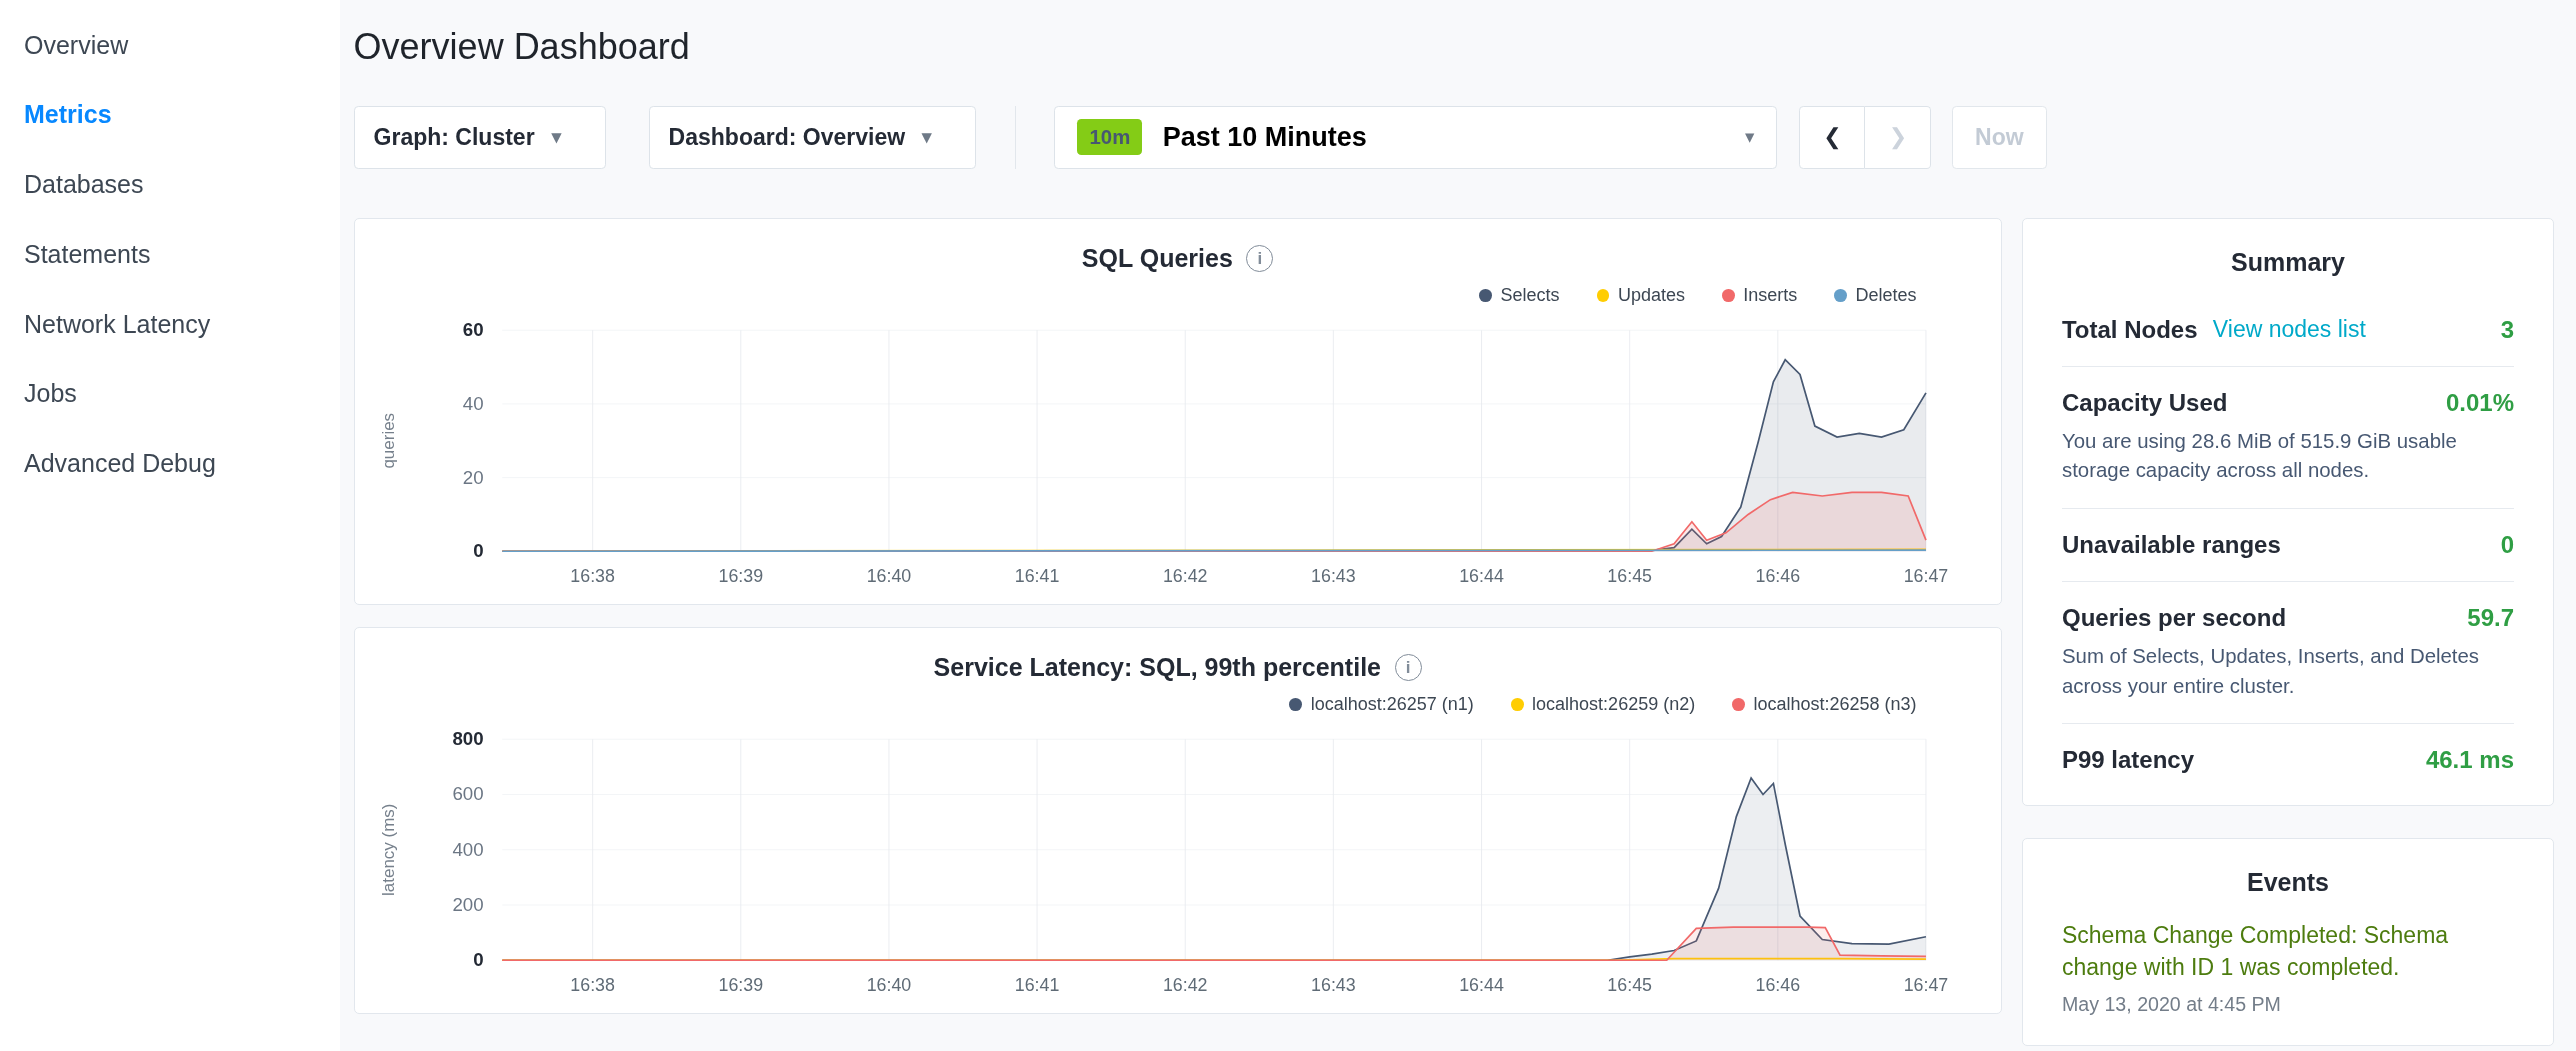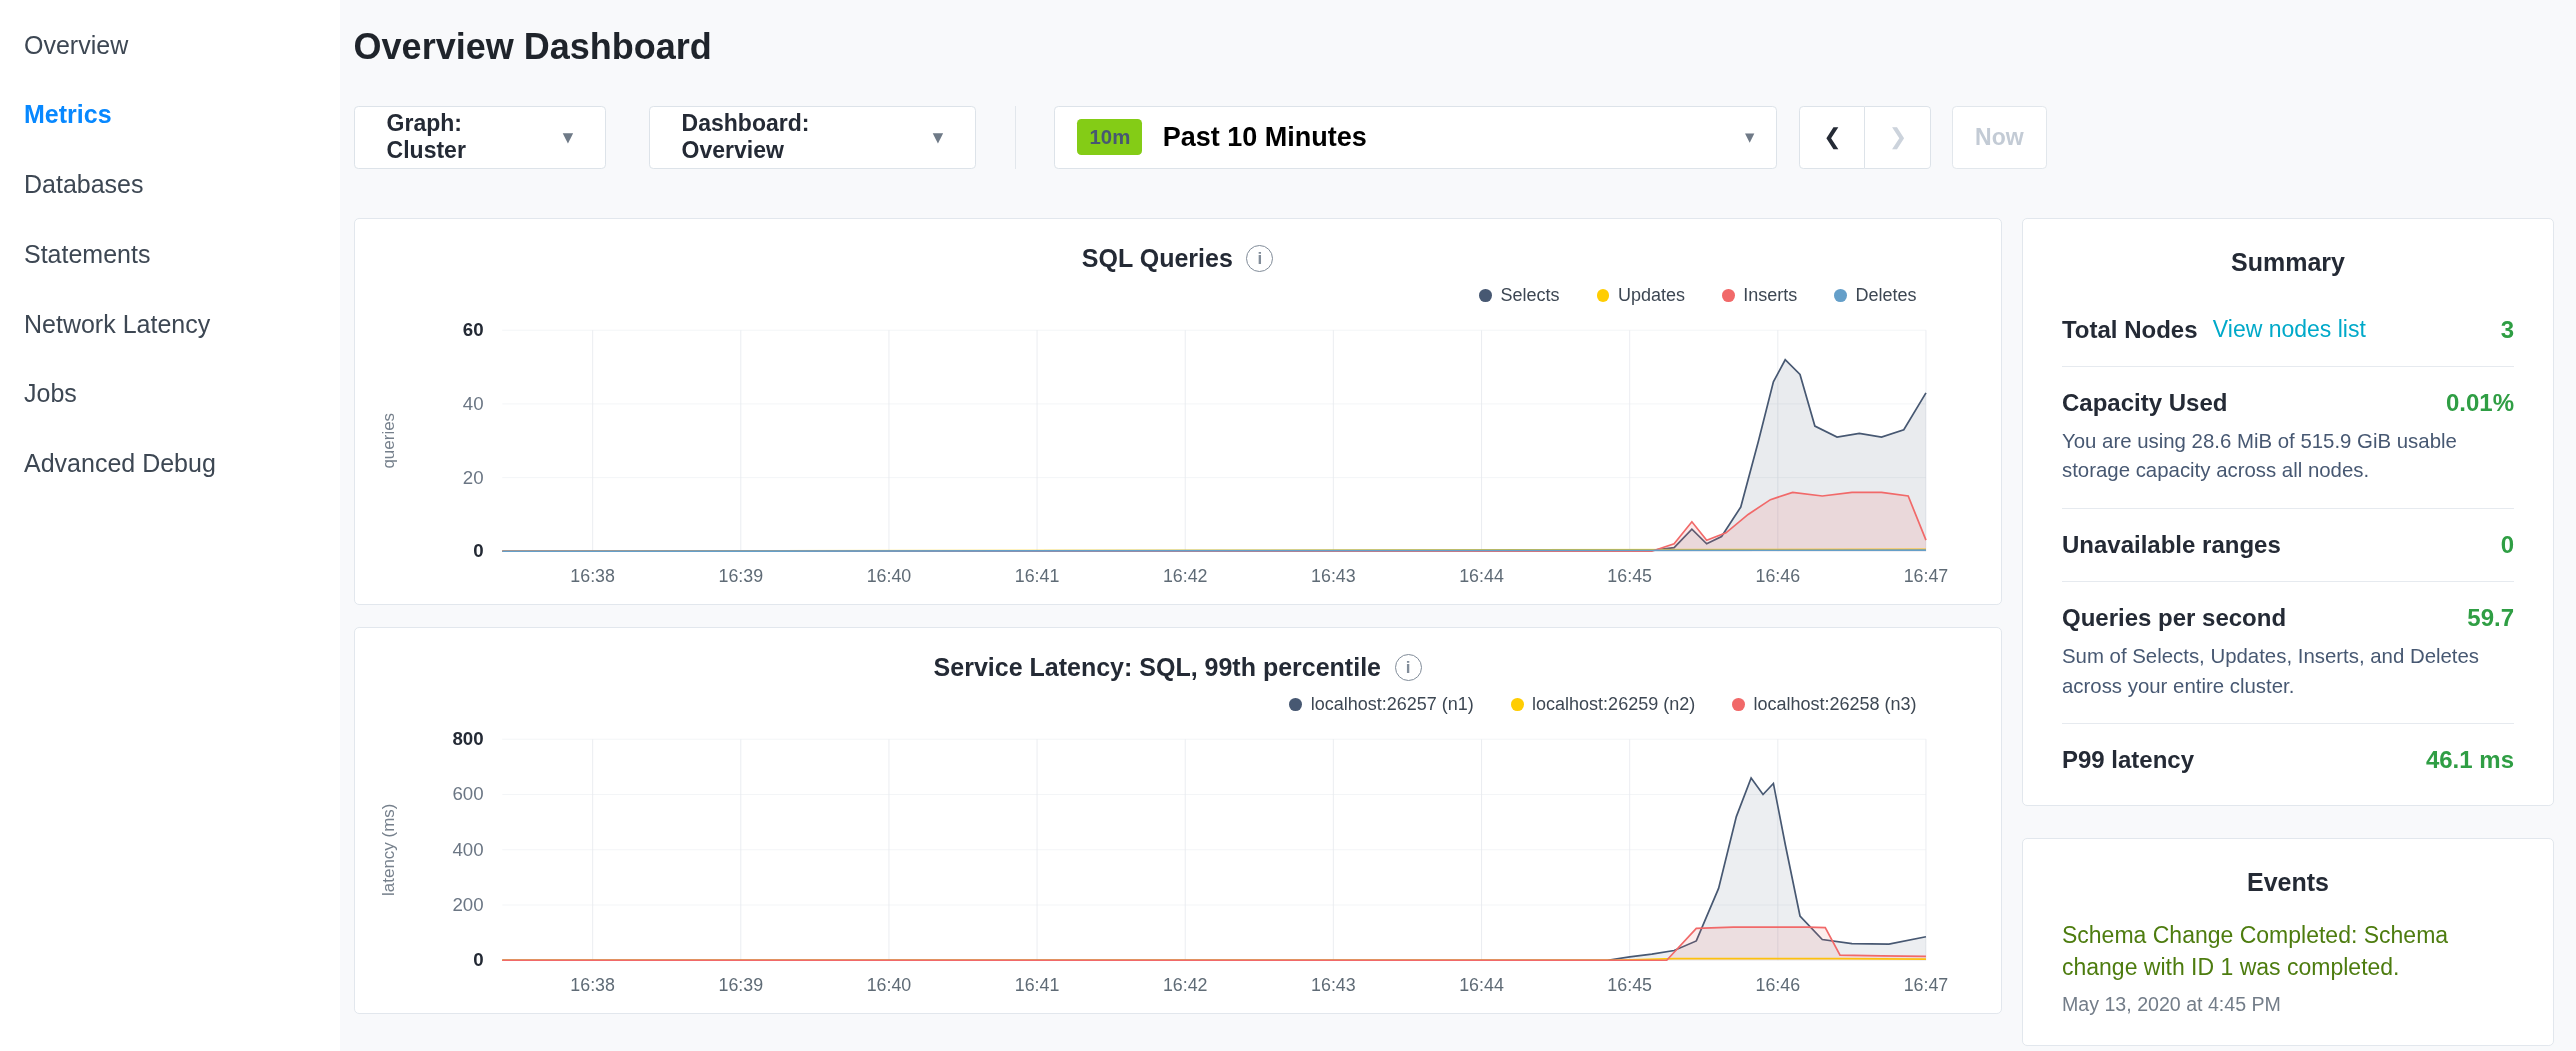--- a/index.html
+++ b/index.html
@@ -7,25 +7,25 @@
   body { font-family: "Liberation Sans", sans-serif; background: #ffffff; overflow: hidden; }
   .app { display: flex; width: 100%; height: 100%; }
 
   
   .sidebar { width: 340px; background: #ffffff; padding-top: 10.2px; flex-shrink: 0; }
   .nav-item { padding: 20.4px 8.5px 20.4px 24px; font-size: 25px; color: #3d4753; cursor: pointer; }
   .nav-item.active { color: #0788ff; font-weight: 600; }
 
   
   .main { flex: 1; background: #f8f9fb; padding: 0 22px 0 13.6px; min-width: 0; }
-  .page-title { margin-top: 25.5px; font-size: 36px; font-weight: 700; color: #1f242b; }
+  .page-title { margin-top: 25.5px; font-size: 36px; font-weight: 400; color: #1f242b; }
 
   .controls { display: flex; align-items: center; margin-top: 37px; height: 65px; }
   .dropdown { height: 63px; background: #fff; border: 0.9px solid #dde3e9; border-radius: 4.3px;
-              display: flex; align-items: center; gap: 17px; padding: 0 32px;
+              display: flex; align-items: center; gap: 17px; padding: 0 19px;
               font-size: 23px; font-weight: 600; color: #242a35; cursor: pointer; }
   .dd-graph { width: 252px; }
   .dd-dashboard { width: 327px; margin-left: 43px; }
   .caret { color: #6f7a87; font-size: 18.7px; }
   .v-divider { width: 0.9px; height: 63px; background: #e2e7ec; margin: 0 39px; }
   .time-selector { width: 723px; height: 63px; background: #fff; border: 0.9px solid #dde3e9; border-radius: 4.3px;
                    display: flex; align-items: center; padding: 0 22px; cursor: pointer; }
   .time-badge { background: #84cc16; border-radius: 4.3px; padding: 6.8px 12px; font-size: 20.4px; font-weight: 700; color: #475872; }
   .time-label { margin-left: 20.4px; font-size: 27px; font-weight: 700; color: #000000; flex: 1; }
   .pager { display: flex; margin-left: 22px; }

